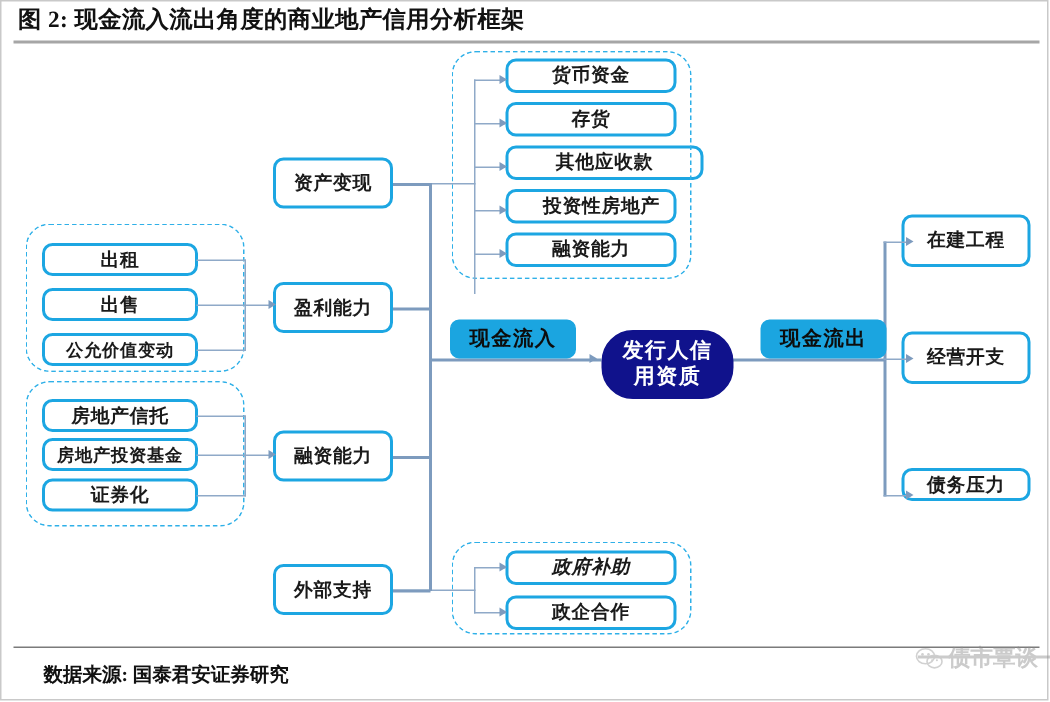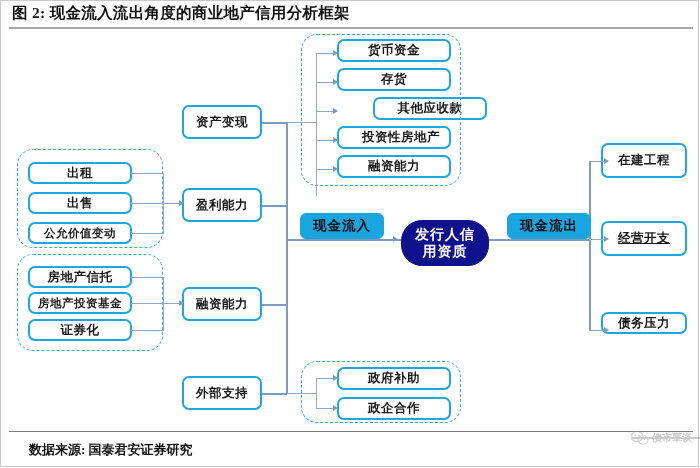--- a/index.html
+++ b/index.html
@@ -34,21 +34,21 @@
   #source{
     position:absolute;left:28px;top:440px;
     font-size:13px;font-weight:bold;color:#111;white-space:nowrap;
   }
   #watermark{
     position:absolute;right:6px;top:428px;
     display:flex;align-items:center;gap:2px;
     opacity:.45;
   }
   #watermark .wm-text{
-    font-size:10px;font-weight:bold;color:#8d8d8d;
+    font-size:15px;font-weight:bold;color:#8d8d8d;
     letter-spacing:0px;white-space:nowrap;
   }
   #watermark .wm-bar{
     position:absolute;left:2px;top:8px;width:120px;height:2px;
     background:#8d8d8d;
   }
   
   .node{
     position:absolute;
     box-sizing:border-box;
@@ -169,42 +169,42 @@
   <div class="vline strong" style="left:588px;top:160px;height:170px;"></div>
   <div class="hline" style="left:588px;top:160px;width:18px;"></div>
   <div class="arrow" style="left:603px;top:157px;"></div>
   <div class="hline" style="left:588px;top:238px;width:18px;"></div>
   <div class="arrow" style="left:603px;top:235px;"></div>
   <div class="hline" style="left:588px;top:329px;width:18px;"></div>
   <div class="arrow" style="left:603px;top:326px;"></div>
 
   <div class="node" style="left:336px;top:38px;width:114px;height:23px;">货币资金</div>
   <div class="node" style="left:336px;top:67px;width:114px;height:23px;">存货</div>
-  <div class="node" style="left:336px;top:96px;width:114px;height:23px;margin-left:36px;">其他应收款</div>
+  <div class="node" style="left:336px;top:96px;width:132px;height:23px;">其他应收款</div>
   <div class="node" style="left:336px;top:125px;width:114px;height:23px;padding-left:14px;">投资性房地产</div>
   <div class="node" style="left:336px;top:154px;width:114px;height:23px;">融资能力</div>
 
   <div class="node" style="left:27px;top:191px;width:104px;height:22px;">出售</div>
   <div class="node" style="left:27px;top:161px;width:104px;height:22px;">出租</div>
   <div class="node small" style="left:27px;top:221px;width:104px;height:22px;">公允价值变动</div>
 
   <div class="node" style="left:27px;top:265px;width:104px;height:22px;">房地产信托</div>
   <div class="node small" style="left:27px;top:291px;width:104px;height:22px;">房地产投资基金</div>
   <div class="node" style="left:27px;top:318px;width:104px;height:22px;">证券化</div>
 
-  <div class="node" style="left:336px;top:366px;width:114px;height:23px;">政府补助</div>
+  <div class="node" style="left:336px;top:366px;width:114px;height:23px;font-style:italic;">政府补助</div>
   <div class="node" style="left:336px;top:396px;width:114px;height:23px;">政企合作</div>
 
   <div class="node" style="left:181px;top:104px;width:80px;height:34px;">资产变现</div>
   <div class="node" style="left:181px;top:187px;width:80px;height:34px;">盈利能力</div>
   <div class="node" style="left:181px;top:286px;width:80px;height:34px;">融资能力</div>
   <div class="node" style="left:181px;top:375px;width:80px;height:34px;">外部支持</div>
 
   <div class="node" style="left:600px;top:142px;width:86px;height:35px;">在建工程</div>
-  <div class="node" style="left:600px;top:220px;width:86px;height:35px;text-decoration:underline;">经营开支</div>
+  <div class="node" style="left:600px;top:220px;width:86px;height:35px;">经营开支</div>
   <div class="node" style="left:600px;top:311px;width:86px;height:22px;">债务压力</div>
 
   <div class="pill" style="left:299px;top:212px;width:84px;height:26px;">现金流入</div>
 
   <div class="core" style="left:400px;top:219px;width:88px;height:46px;">
     <span style="display:block;">
       <span>发行人信</span><br>
       <span>用资质</span>
     </span>
   </div>

